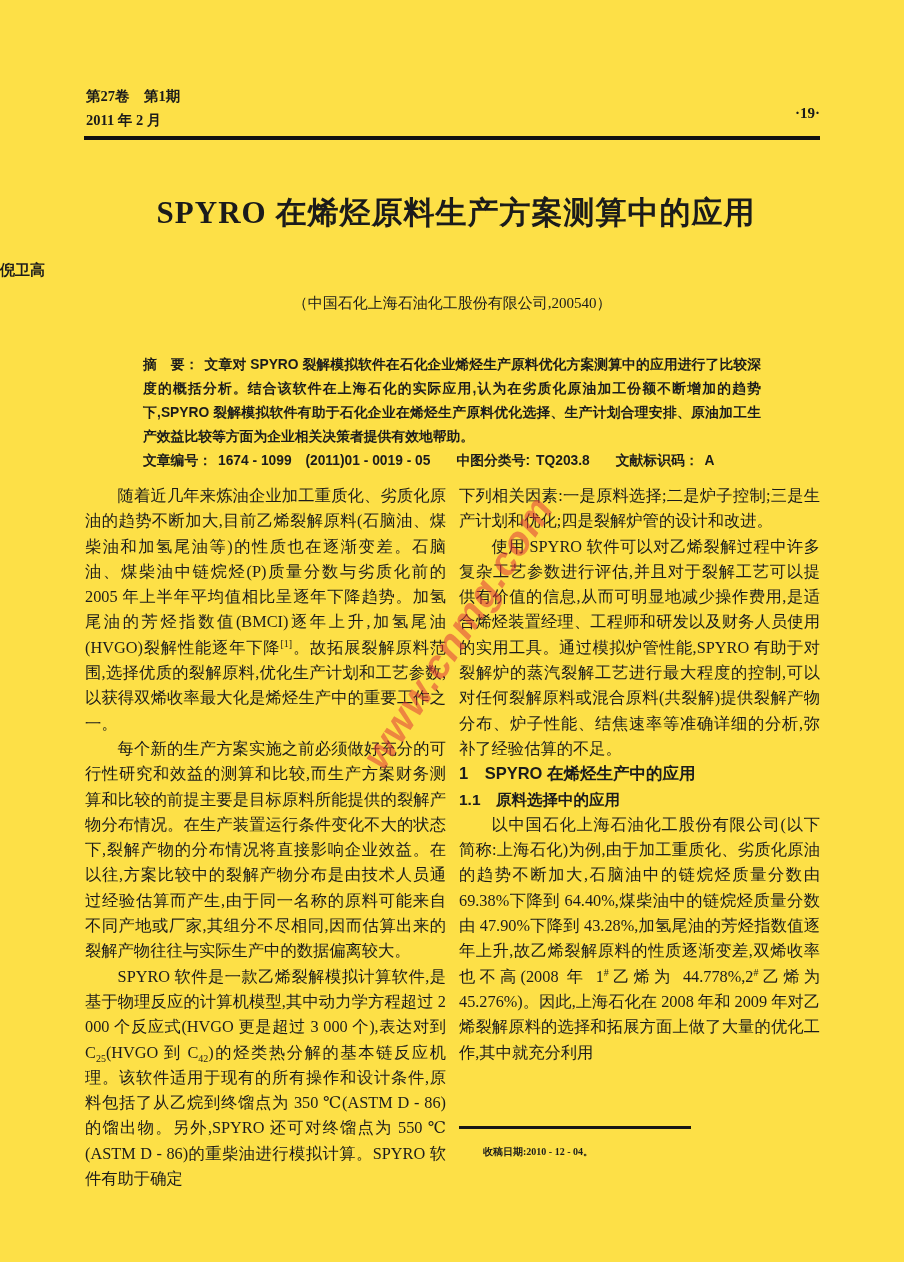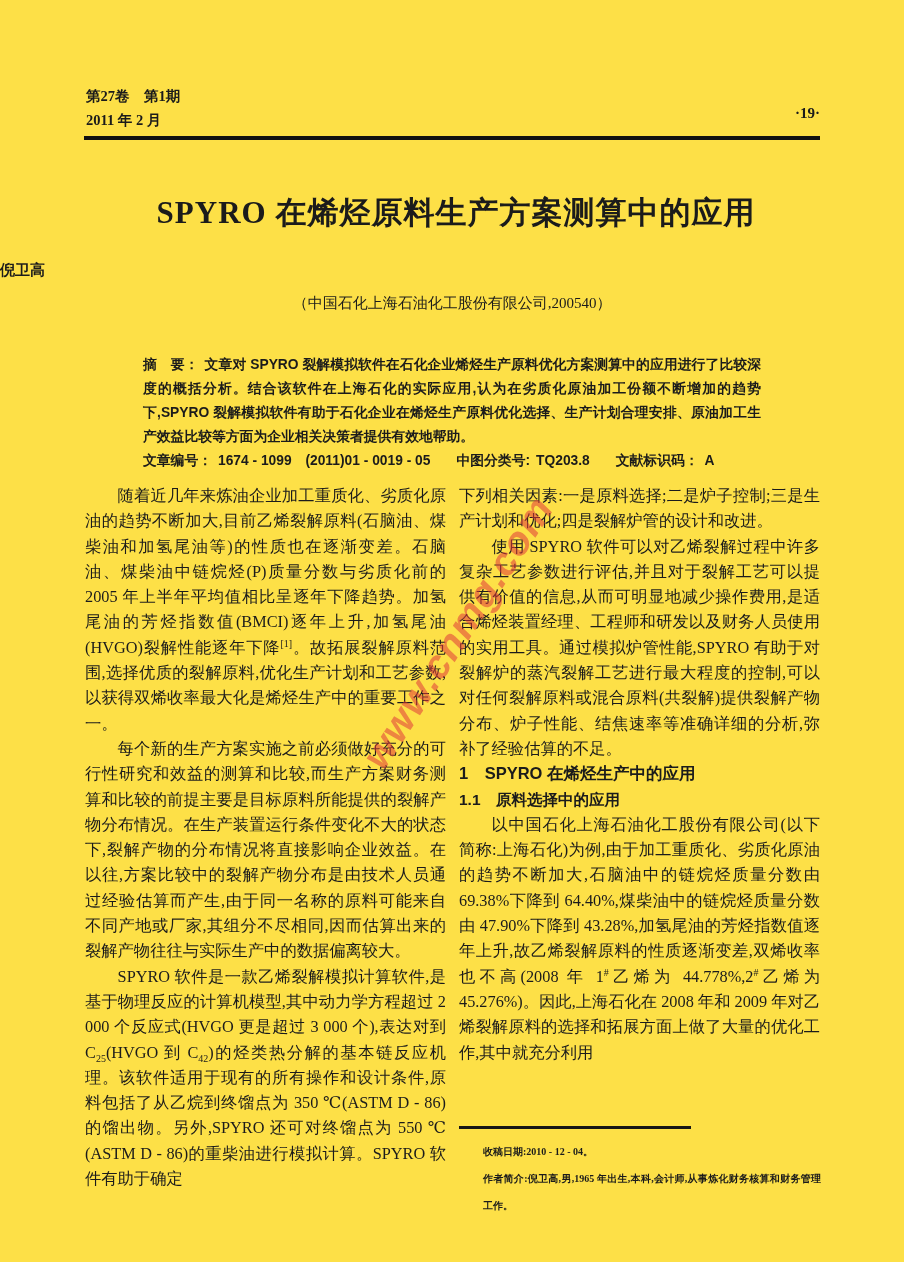--- a/index.html
+++ b/index.html
@@ -82,18 +82,17 @@
     <p class="noindent">下列相关因素:一是原料选择;二是炉子控制;三是生产计划和优化;四是裂解炉管的设计和改进。</p>
     <p>使用 SPYRO 软件可以对乙烯裂解过程中许多复杂工艺参数进行评估,并且对于裂解工艺可以提供有价值的信息,从而可明显地减少操作费用,是适合烯烃装置经理、工程师和研发以及财务人员使用的实用工具。通过模拟炉管性能,SPYRO 有助于对裂解炉的蒸汽裂解工艺进行最大程度的控制,可以对任何裂解原料或混合原料(共裂解)提供裂解产物分布、炉子性能、结焦速率等准确详细的分析,弥补了经验估算的不足。</p>
     <p class="h1">1　SPYRO 在烯烃生产中的应用</p>
     <p class="h2">1.1　原料选择中的应用</p>
     <p><span>以中国石化上海石油化工股份有限公司(以下简称:上海石化)为例,由于加工重质化、劣质化原油的趋势不断加大,石脑油中的链烷烃质量分数由 69.38%下降到 64.40%,煤柴油中的链烷烃质量分数由 47.90%下降到 43.28%,加氢尾油的芳烃指数值逐年上升,故乙烯裂解原料的性质逐渐变差,双烯收率也不高(2008 年 1</span><sup>#</sup><span>乙烯为 44.778%,2</span><sup>#</sup><span>乙烯为 45.276%)。因此,上海石化在 2008 年和 2009 年对乙烯裂解原料的选择和拓展方面上做了大量的优化工作,其中就充分利用</span></p>
   </div>
 
   <div class="footnote">
     <div class="fn-rule"></div>
     <p><span>收稿日期:</span><span>2010 - 12 - 04。</span></p>
-    <p><span>作者简介:</span><span>倪卫高,男,1965 年出生,本科,会计师,从事炼化财务核算和财务管理工作。</span></p>
   </div>
 
   <div class="watermark">www.cnmg.com</div>
 
 </div>
 
 </body></html>

